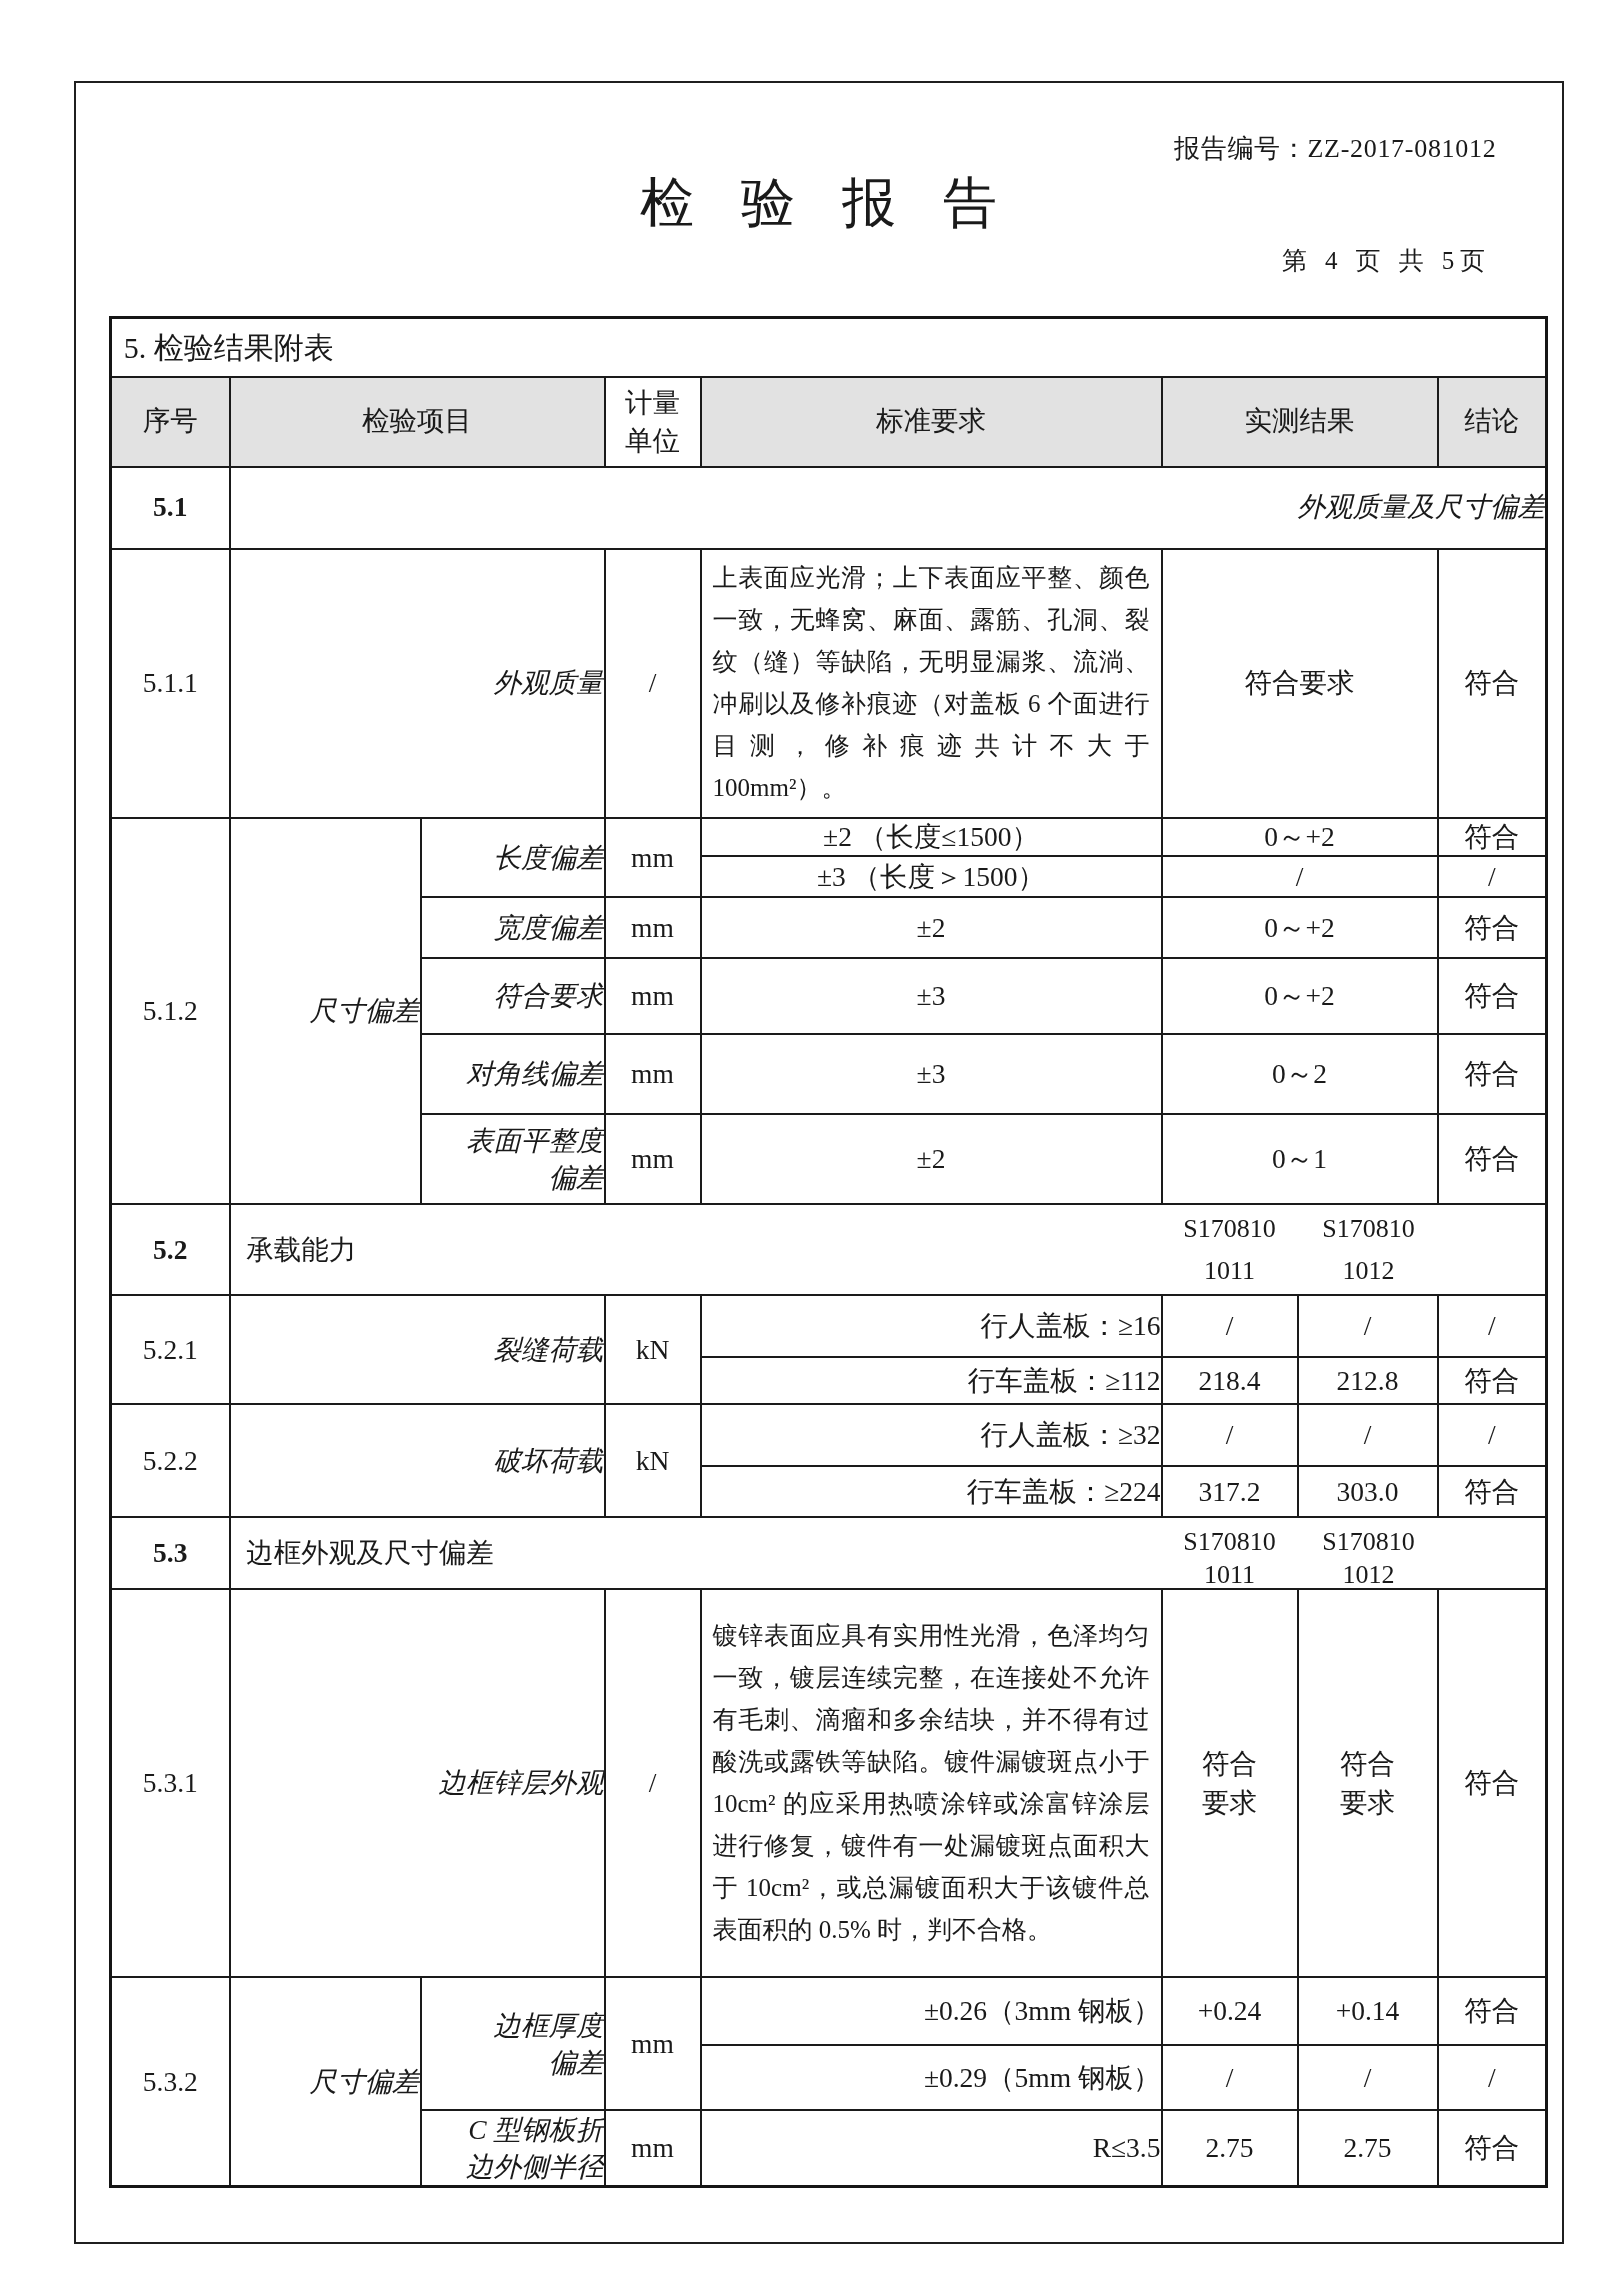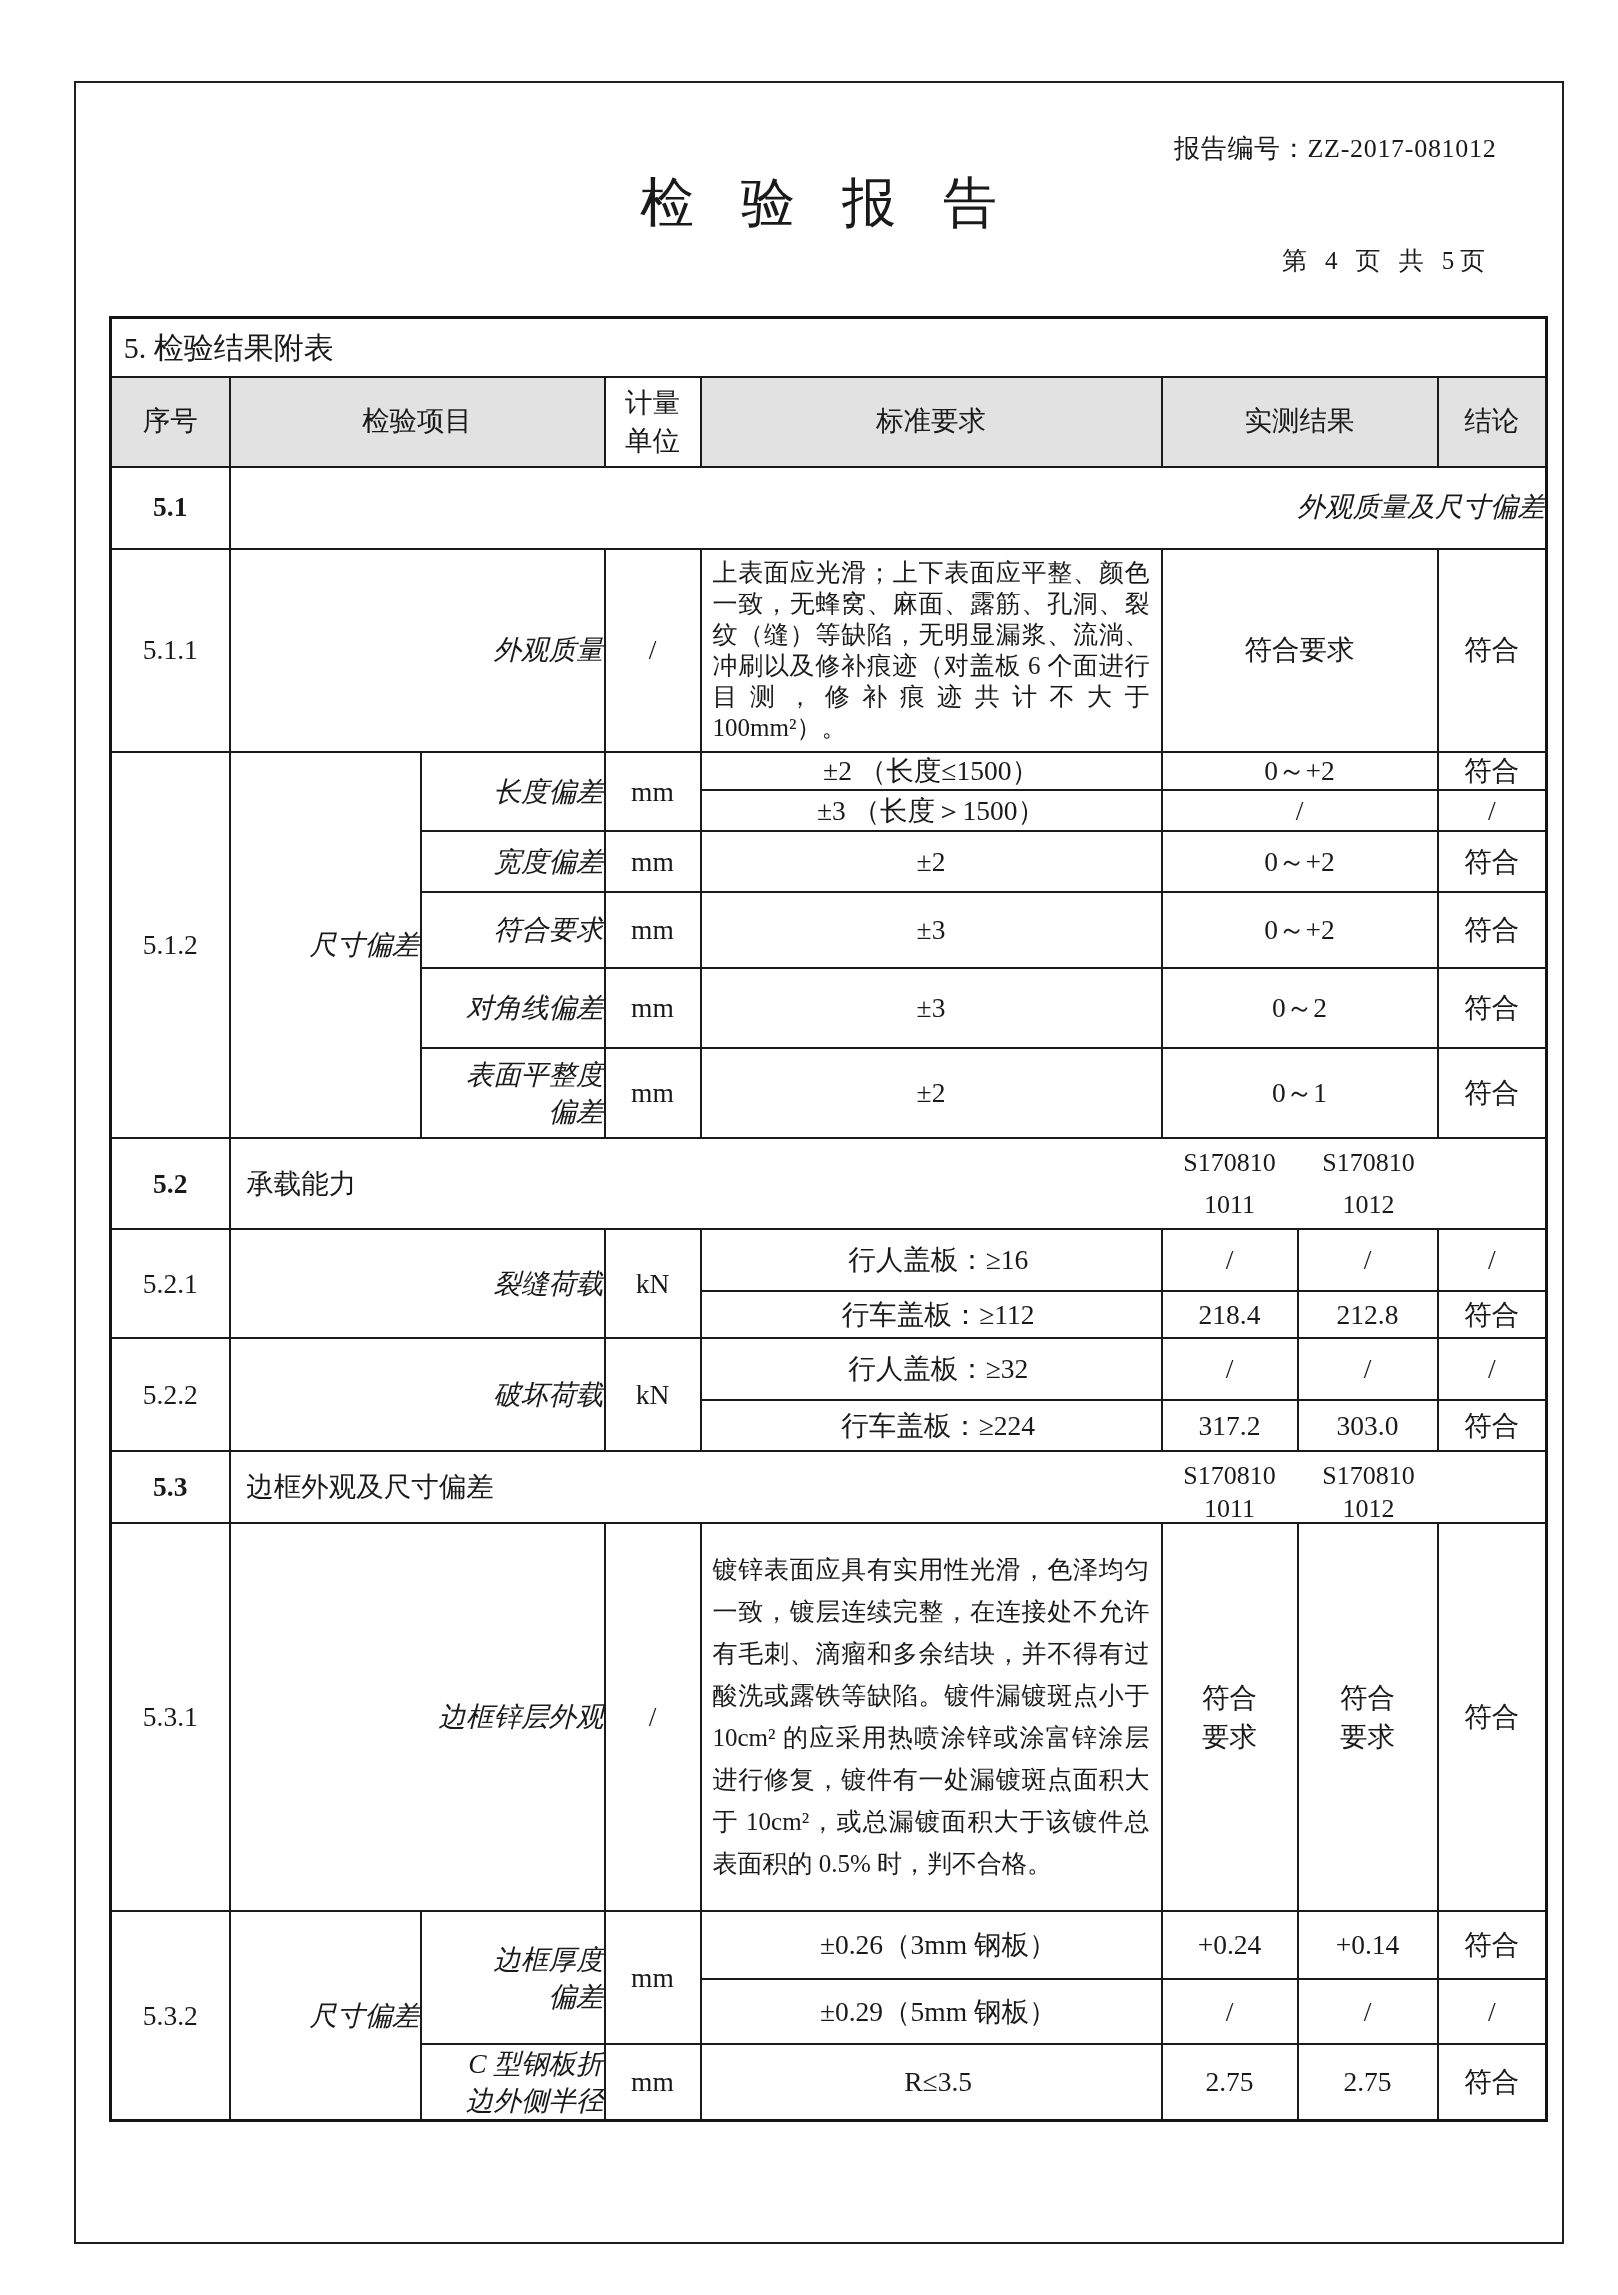--- a/index.html
+++ b/index.html
@@ -15,22 +15,22 @@
   table.main{position:absolute;left:109px;top:316px;width:1436px;
              border-collapse:collapse;table-layout:fixed;
              border:3.3px solid #151515;}
   td{border:2px solid #1a1a1a;border-top-width:2.6px;border-bottom-width:2.6px;
      padding:0;font-size:27.5px;text-align:center;vertical-align:middle;line-height:1.25;
      overflow:hidden;}
   .gray{background:#e2e2e2;margin-left:45px;}
   .bold{font-weight:bold;}
   .sec-title{text-align:left;padding-left:11.8px;font-size:30px;}
   .left{text-align:right;padding-left:15.7px;font-style:italic;}
-  .std-left{text-align:center;padding-left:14.4px;border-radius:13px;}
-  .just{text-align:justify;padding:7.9px 11px;font-size:25px;line-height:31px;}
+  .std-left{text-align:right;padding-left:14.4px;border-radius:13px;}
+  .just{text-align:justify;padding:7.9px 11px;font-size:25px;line-height:42px;}
   .just-tall{text-align:justify;padding:9.2px 11px;font-size:25px;line-height:42px;}
   .two-line div{line-height:37px;}
   .hdr{font-size:27.5px;}
   .hdr-unit div{line-height:38px;}
   .merged-row{position:relative;text-align:left;}
   .merged-label{position:absolute;left:15.7px;top:50%;transform:translateY(-50%);font-size:27.5px;}
   .sample{position:absolute;top:7.9px;bottom:6.5px;width:138px;display:flex;
           flex-direction:column;justify-content:space-between;align-items:center;font-size:26px;}
   .sample.s1{left:930px;}
   .sample.s2{left:1069px;}

